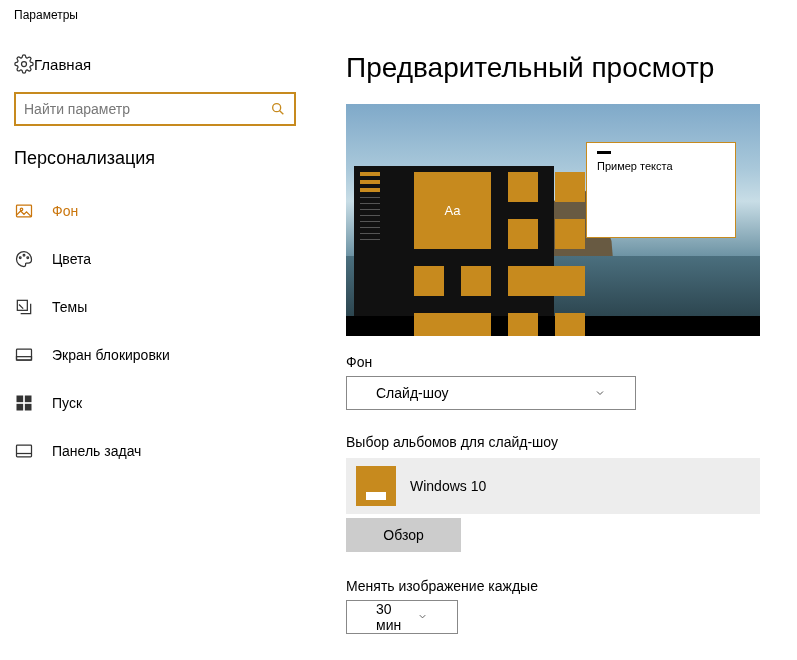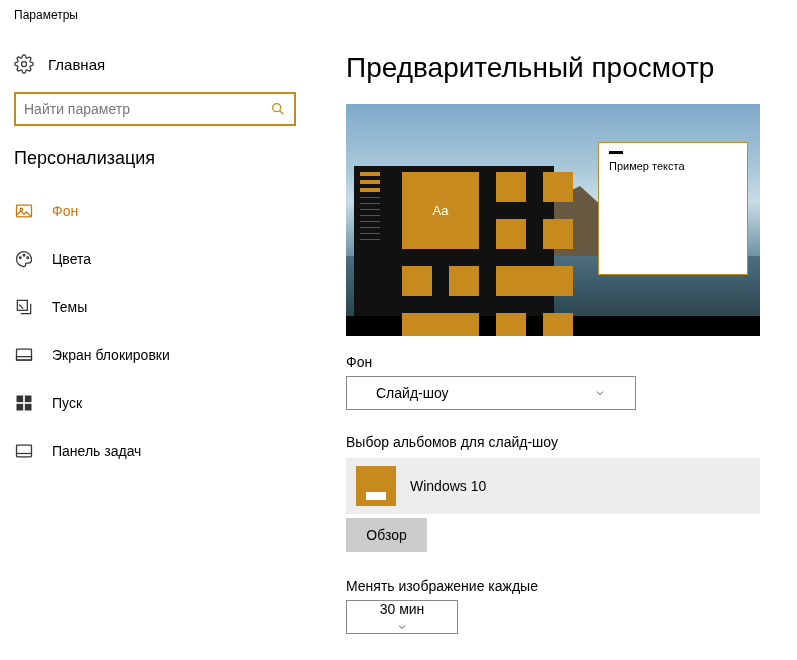--- a/index.html
+++ b/index.html
@@ -22,21 +22,20 @@
   }
   
   .sidebar {
     width: 310px;
     padding: 18px 0 0 0;
   }
   .home-row {
     display: flex;
     align-items: center;
     padding: 6px 14px 18px 14px;
-    gap: 14px;
   }
   .home-row .icon { width: 20px; height: 20px; color:#333; }
   .home-label { font-size: 15px; }
   .search-box {
     margin: 0 14px 22px 14px;
     border: 2px solid #c78a1e;
     display: flex;
     align-items: center;
     height: 34px;
     padding: 0 8px;
@@ -123,71 +122,71 @@
     left: 8px; bottom: 20px;
     width: 200px; height: 150px;
     background: #111;
   }
   .taskbar-left {
     position:absolute; left:6px; top:6px; bottom:6px; width:20px;
   }
   .taskbar-left .bar { height:4px; background:#c78a1e; margin-bottom:4px; }
   .taskbar-left .line { height:1px; background:#555; margin:5px 0; }
   .tiles {
-    position:absolute; left:48px; top:6px;
+    position:absolute; left:60px; top:6px;
     width:132px; display:grid;
     grid-template-columns: repeat(4, 30px);
     grid-auto-rows: 30px;
     gap:17px;
   }
   .tile { background:#c78a1e; }
   .tile.big { grid-column: span 2; grid-row: span 2; display:flex; align-items:center; justify-content:center; color:#fff; font-size:13px;}
   .tile.wide { grid-column: span 2; }
   .tile.tiny { }
   .sample-window {
-    position:absolute; right:12px; top:38px;
-    width:150px; height:133px;
+    position:absolute; right:24px; top:38px;
+    width:150px; height:96px;
     background:#fff;
     border:1px solid #c78a1e;
     padding:8px 10px;
     font-size:11px;
   }
   .sample-window .accent { width:14px; height:3px; background:#000; margin-bottom:6px; }
 
   .field-label { font-size:14px; margin-bottom:6px; }
   .dropdown {
     border:1px solid #888;
     height:34px;
     display:flex; align-items:center; justify-content:space-between;
     padding:0 29px;
     font-size:14px;
     cursor:pointer;
     background:#fff;
   }
   .dropdown.large { width:290px; margin-bottom:24px; }
-  .dropdown.small { width:112px;flex-direction:column; }
+  .dropdown.small { width:112px; }
   .chev { width:12px; height:12px; }
   .album-label { font-size:14px; margin-bottom:8px; }
   .album-row {
     background:#ededed;
     display:flex; align-items:center;
     height:56px; width:414px;
     padding:11px 10px; gap:14px;
     margin-bottom:4px;
   }
   .album-thumb {
     width:40px; height:40px; background:#c78a1e;
     display:flex; align-items:flex-end; justify-content:center;
     position:relative;
   }
   .album-thumb::after{
     content:""; position:absolute; bottom:6px; width:20px; height:8px; background:#fff;
   }
   .browse-btn {
-    width:81px; height:34px;
+    width:115px; height:34px;
     background:#ccc; border:none;
     font-size:14px; cursor:pointer;
     margin-bottom:26px;
   }
   svg { display:block; }
 </style>
 </head>
 <body>
 
 <div class="window-title">Параметры</div>

